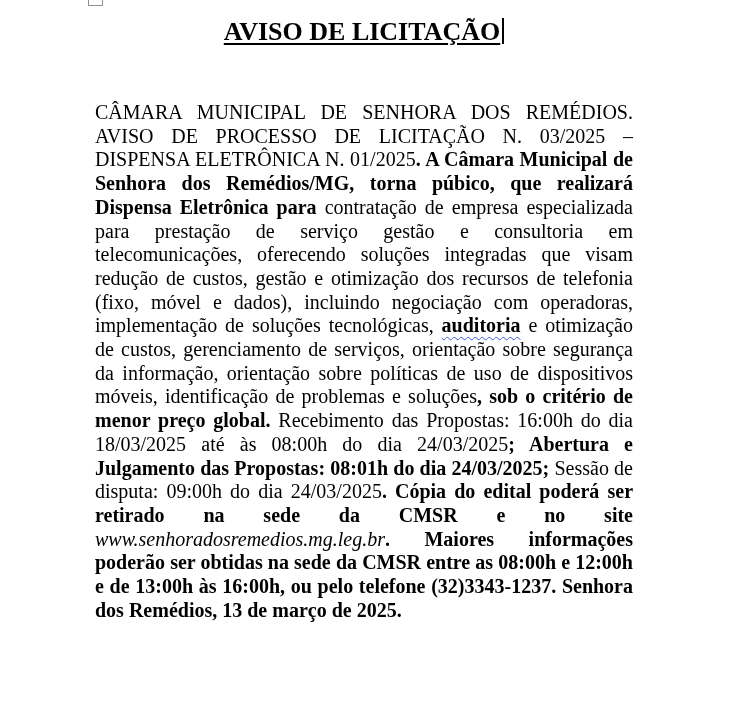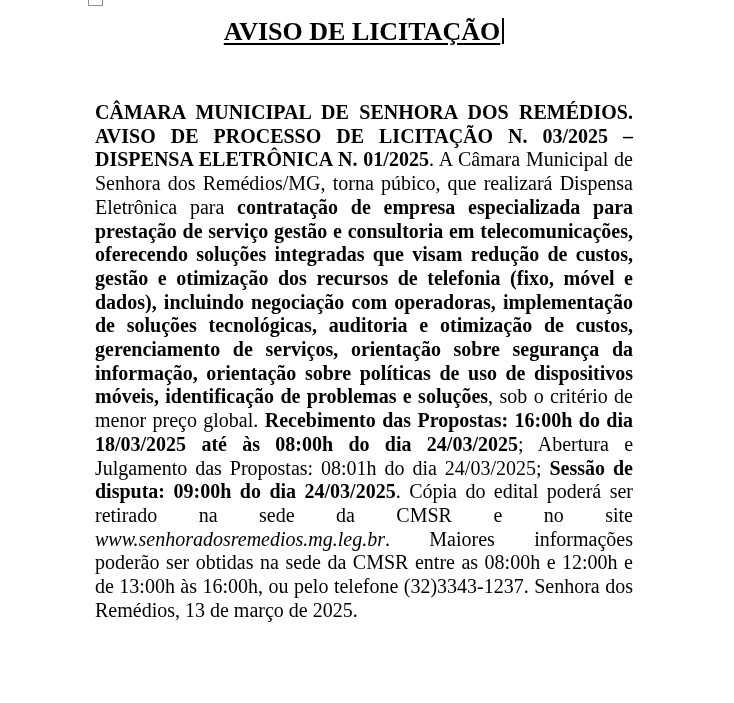--- a/index.html
+++ b/index.html
@@ -59,24 +59,25 @@
     margin-left: 2px;
     vertical-align: -4px;
   }
   .body-paragraph {
     margin-top: 53px;
     width: 538px;
     font-size: 20px;
     line-height: 23.7px;
     text-align: justify;
   }
-  .run-regular { font-weight: normal; }
-  .run-bold { font-weight: bold; }
+  .run-regular { font-weight: bold; }
+  .run-bold { font-weight: normal; }
   .run-bold-misspelled {
     font-weight: bold;
+    text-decoration: underline;
     text-decoration-style: wavy;
     text-decoration-color: var(--squiggle-color);
     text-decoration-thickness: 1px;
     text-underline-offset: 4px;
   }
   .run-link {
     font-style: italic;
     text-decoration-thickness: 1px;
     color: var(--text-color);
   }

